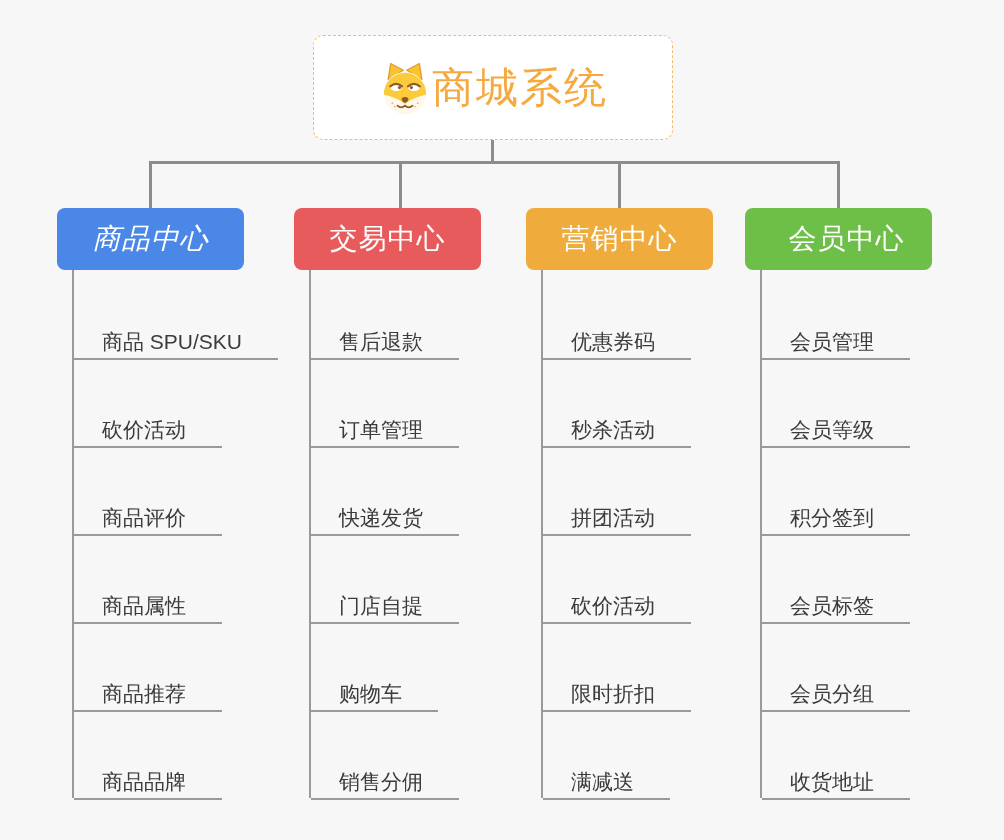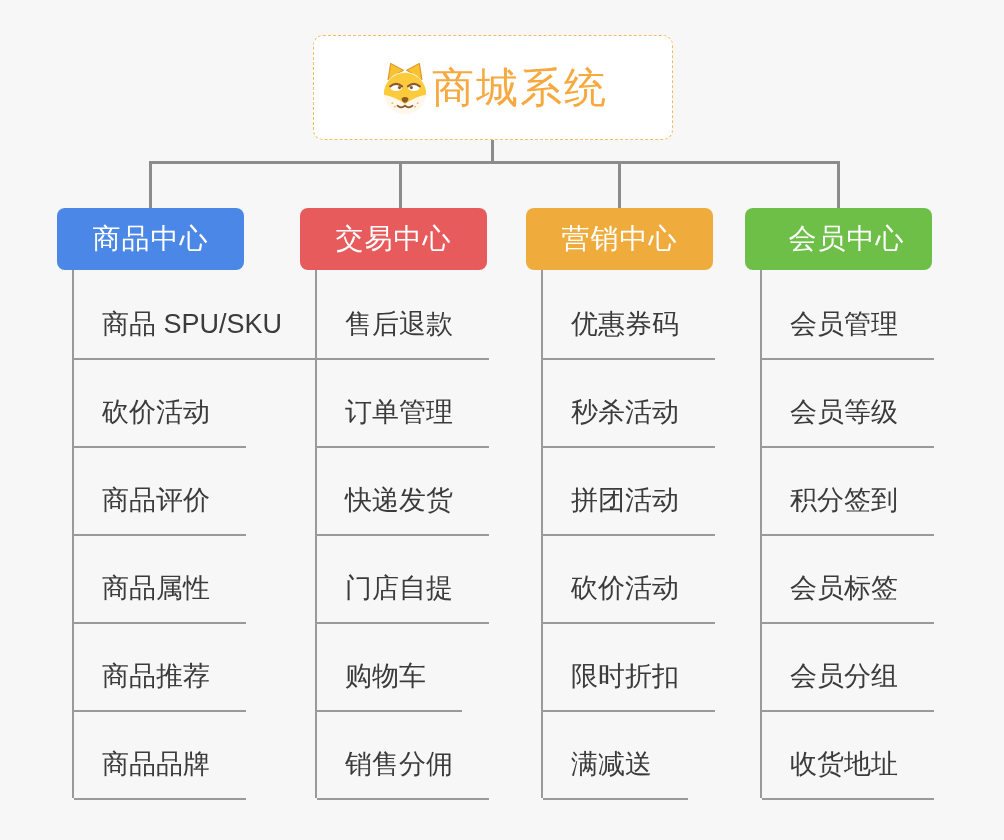--- a/index.html
+++ b/index.html
@@ -43,21 +43,21 @@
   .conn-horizontal{left:149px;top:161px;width:691px;height:3px;border-radius:2px;}
   .conn-drop{top:161px;width:3px;height:47px;}
   .conn-drop-1{left:149px;}
   .conn-drop-2{left:399px;}
   .conn-drop-3{left:618px;}
   .conn-drop-4{left:837px;}
 
   
   .branch-col{position:absolute;top:208px;width:250px;}
   .branch-col-1{left:57px;}
-  .branch-col-2{left:300px;}
+  .branch-col-2{left:294px;}
   .branch-col-3{left:526px;}
   .branch-col-4{left:745px;}
 
   .branch-box{
     width:187px;height:62px;
     border-radius:8px;
     display:flex;align-items:center;justify-content:center;
     color:#ffffff;
     font-size:28px;
     letter-spacing:1px;
@@ -75,22 +75,22 @@
     width:fit-content;
   }
   .child{
     height:88px;
     display:flex;
     align-items:flex-end;
   }
   .child-label{
     display:inline-block;
     border-bottom:2px solid #9a9a9a;
-    padding:0 36px 16px 28px;
-    font-size:27px;
+    padding:0 36px 2px 28px;
+    font-size:21px;
     color:#3b3b3b;
     white-space:nowrap;
     margin-bottom:-2px; 
   }
 </style>
 </head>
 <body>
 
 <div class="canvas">
 
@@ -124,21 +124,21 @@
   </div>
 
   <div class="connector conn-root-stub"></div>
   <div class="connector conn-horizontal"></div>
   <div class="connector conn-drop conn-drop-1"></div>
   <div class="connector conn-drop conn-drop-2"></div>
   <div class="connector conn-drop conn-drop-3"></div>
   <div class="connector conn-drop conn-drop-4"></div>
 
   <div class="branch-col branch-col-1">
-    <div class="branch-box" style="background-color: rgb(74, 135, 230);">商品中心</div>
+    <div class="branch-box" style="background-color: rgb(74, 135, 230); font-style: italic;">商品中心</div>
     <div class="children">
       <div class="child">
           <span class="child-label">商品 SPU/SKU</span>
         </div>
       <div class="child">
           <span class="child-label">砍价活动</span>
         </div>
       <div class="child">
           <span class="child-label">商品评价</span>
         </div>

